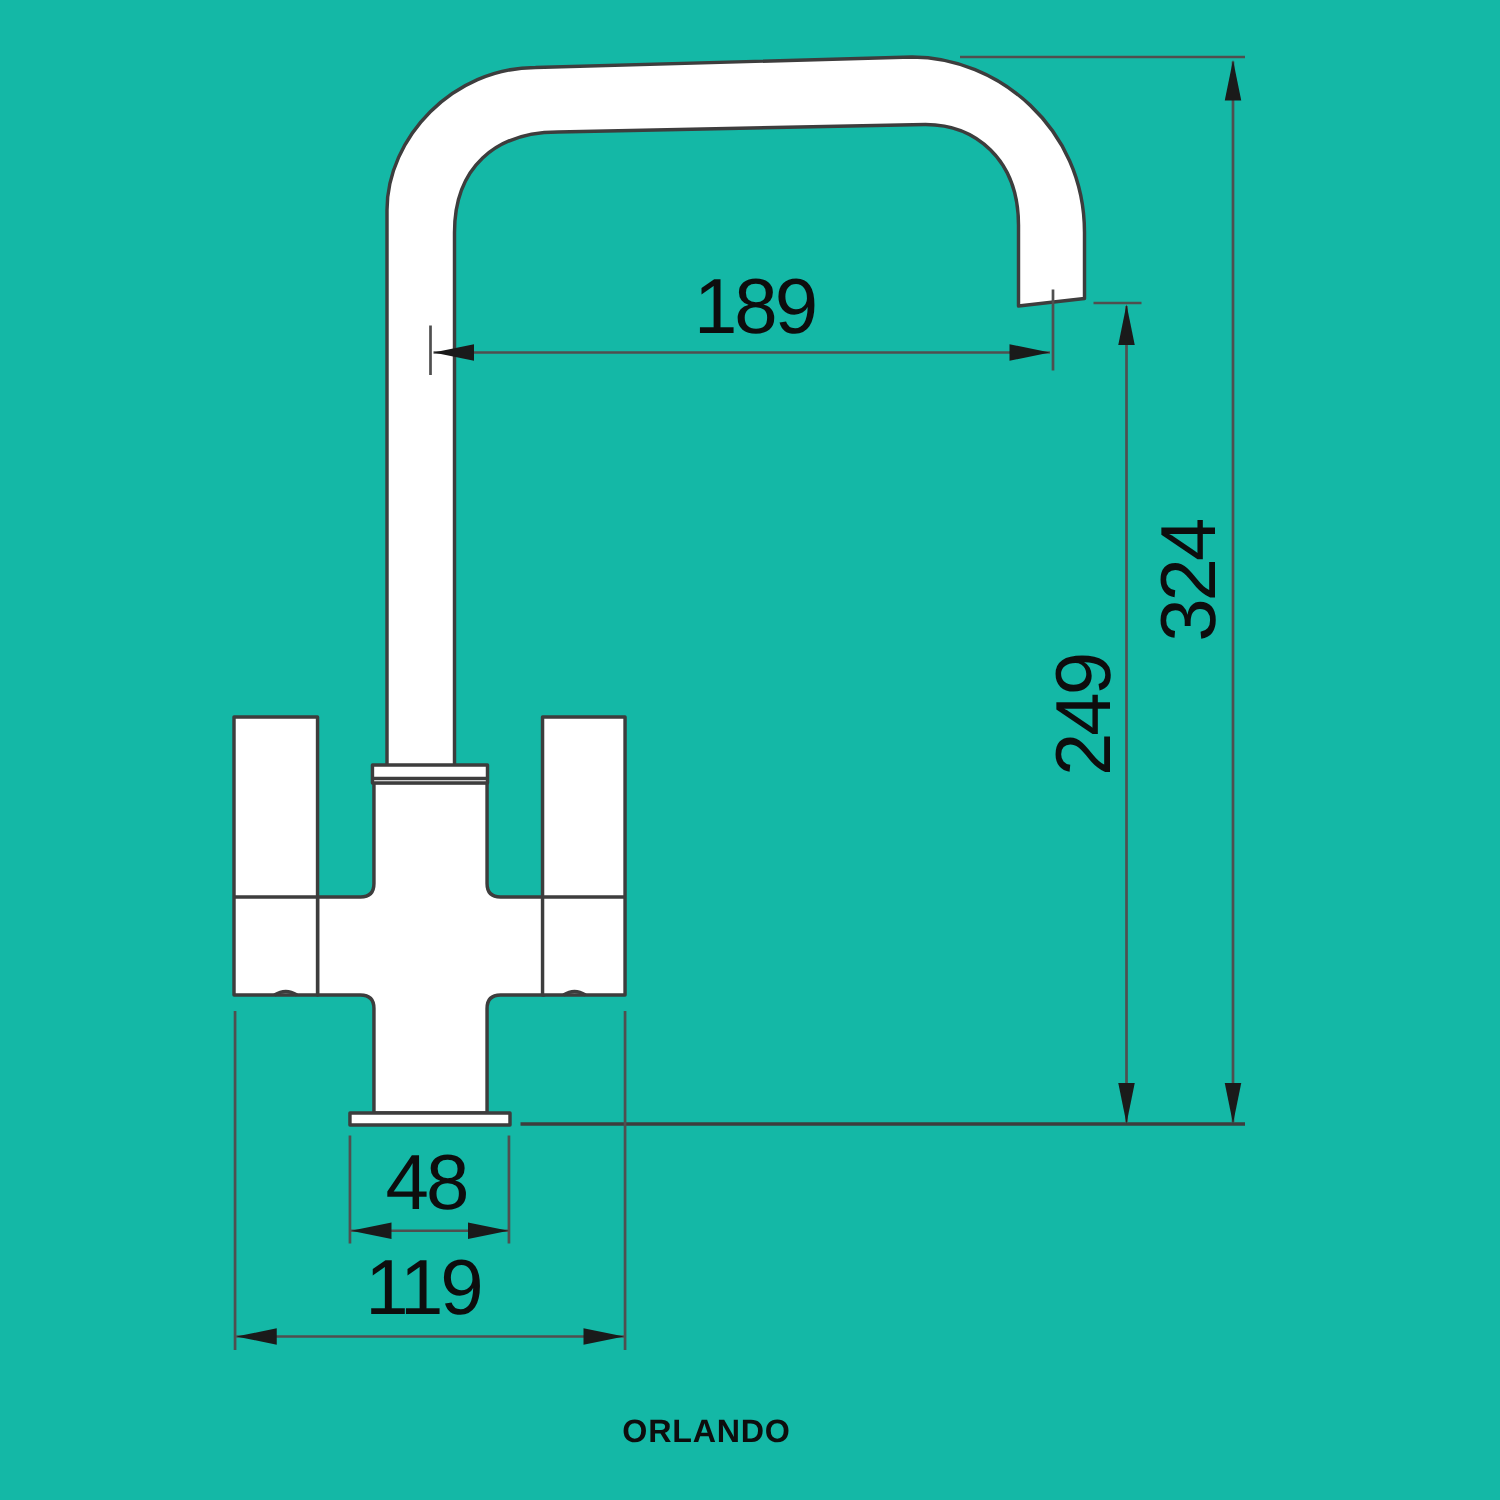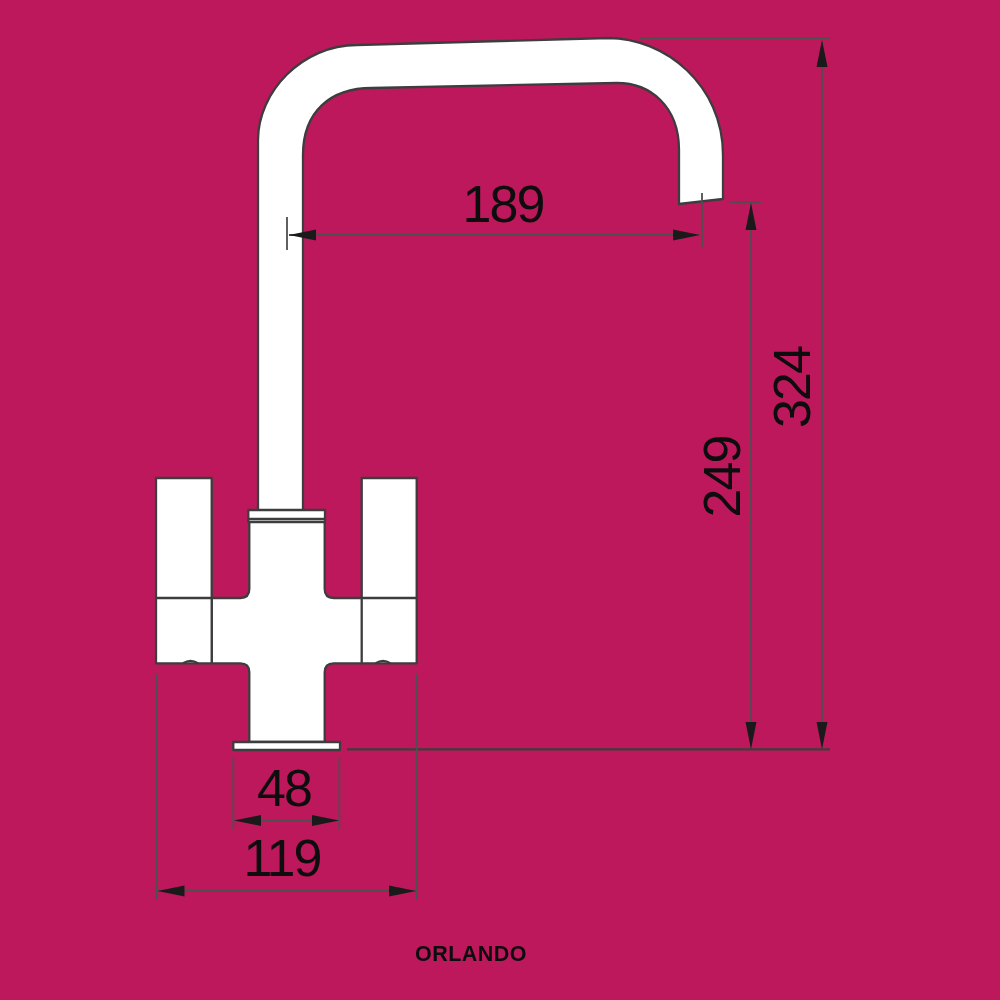--- a/index.html
+++ b/index.html
@@ -8,21 +8,21 @@
     background: #ffffff;
     width: 1000px;
     height: 1000px;
     overflow: hidden;
     font-family: "Liberation Sans", sans-serif;
   }
   .canvas {
     position: relative;
     width: 1000px;
     height: 1000px;
-    background: #be185d;
+    background: #14b8a6;
   }
   svg { display: block; }
   .outline {
     fill: #ffffff;
     stroke: #3d3d3d;
     stroke-width: 2.3;
     stroke-linejoin: round;
   }
   .outline-line {
     fill: none;

